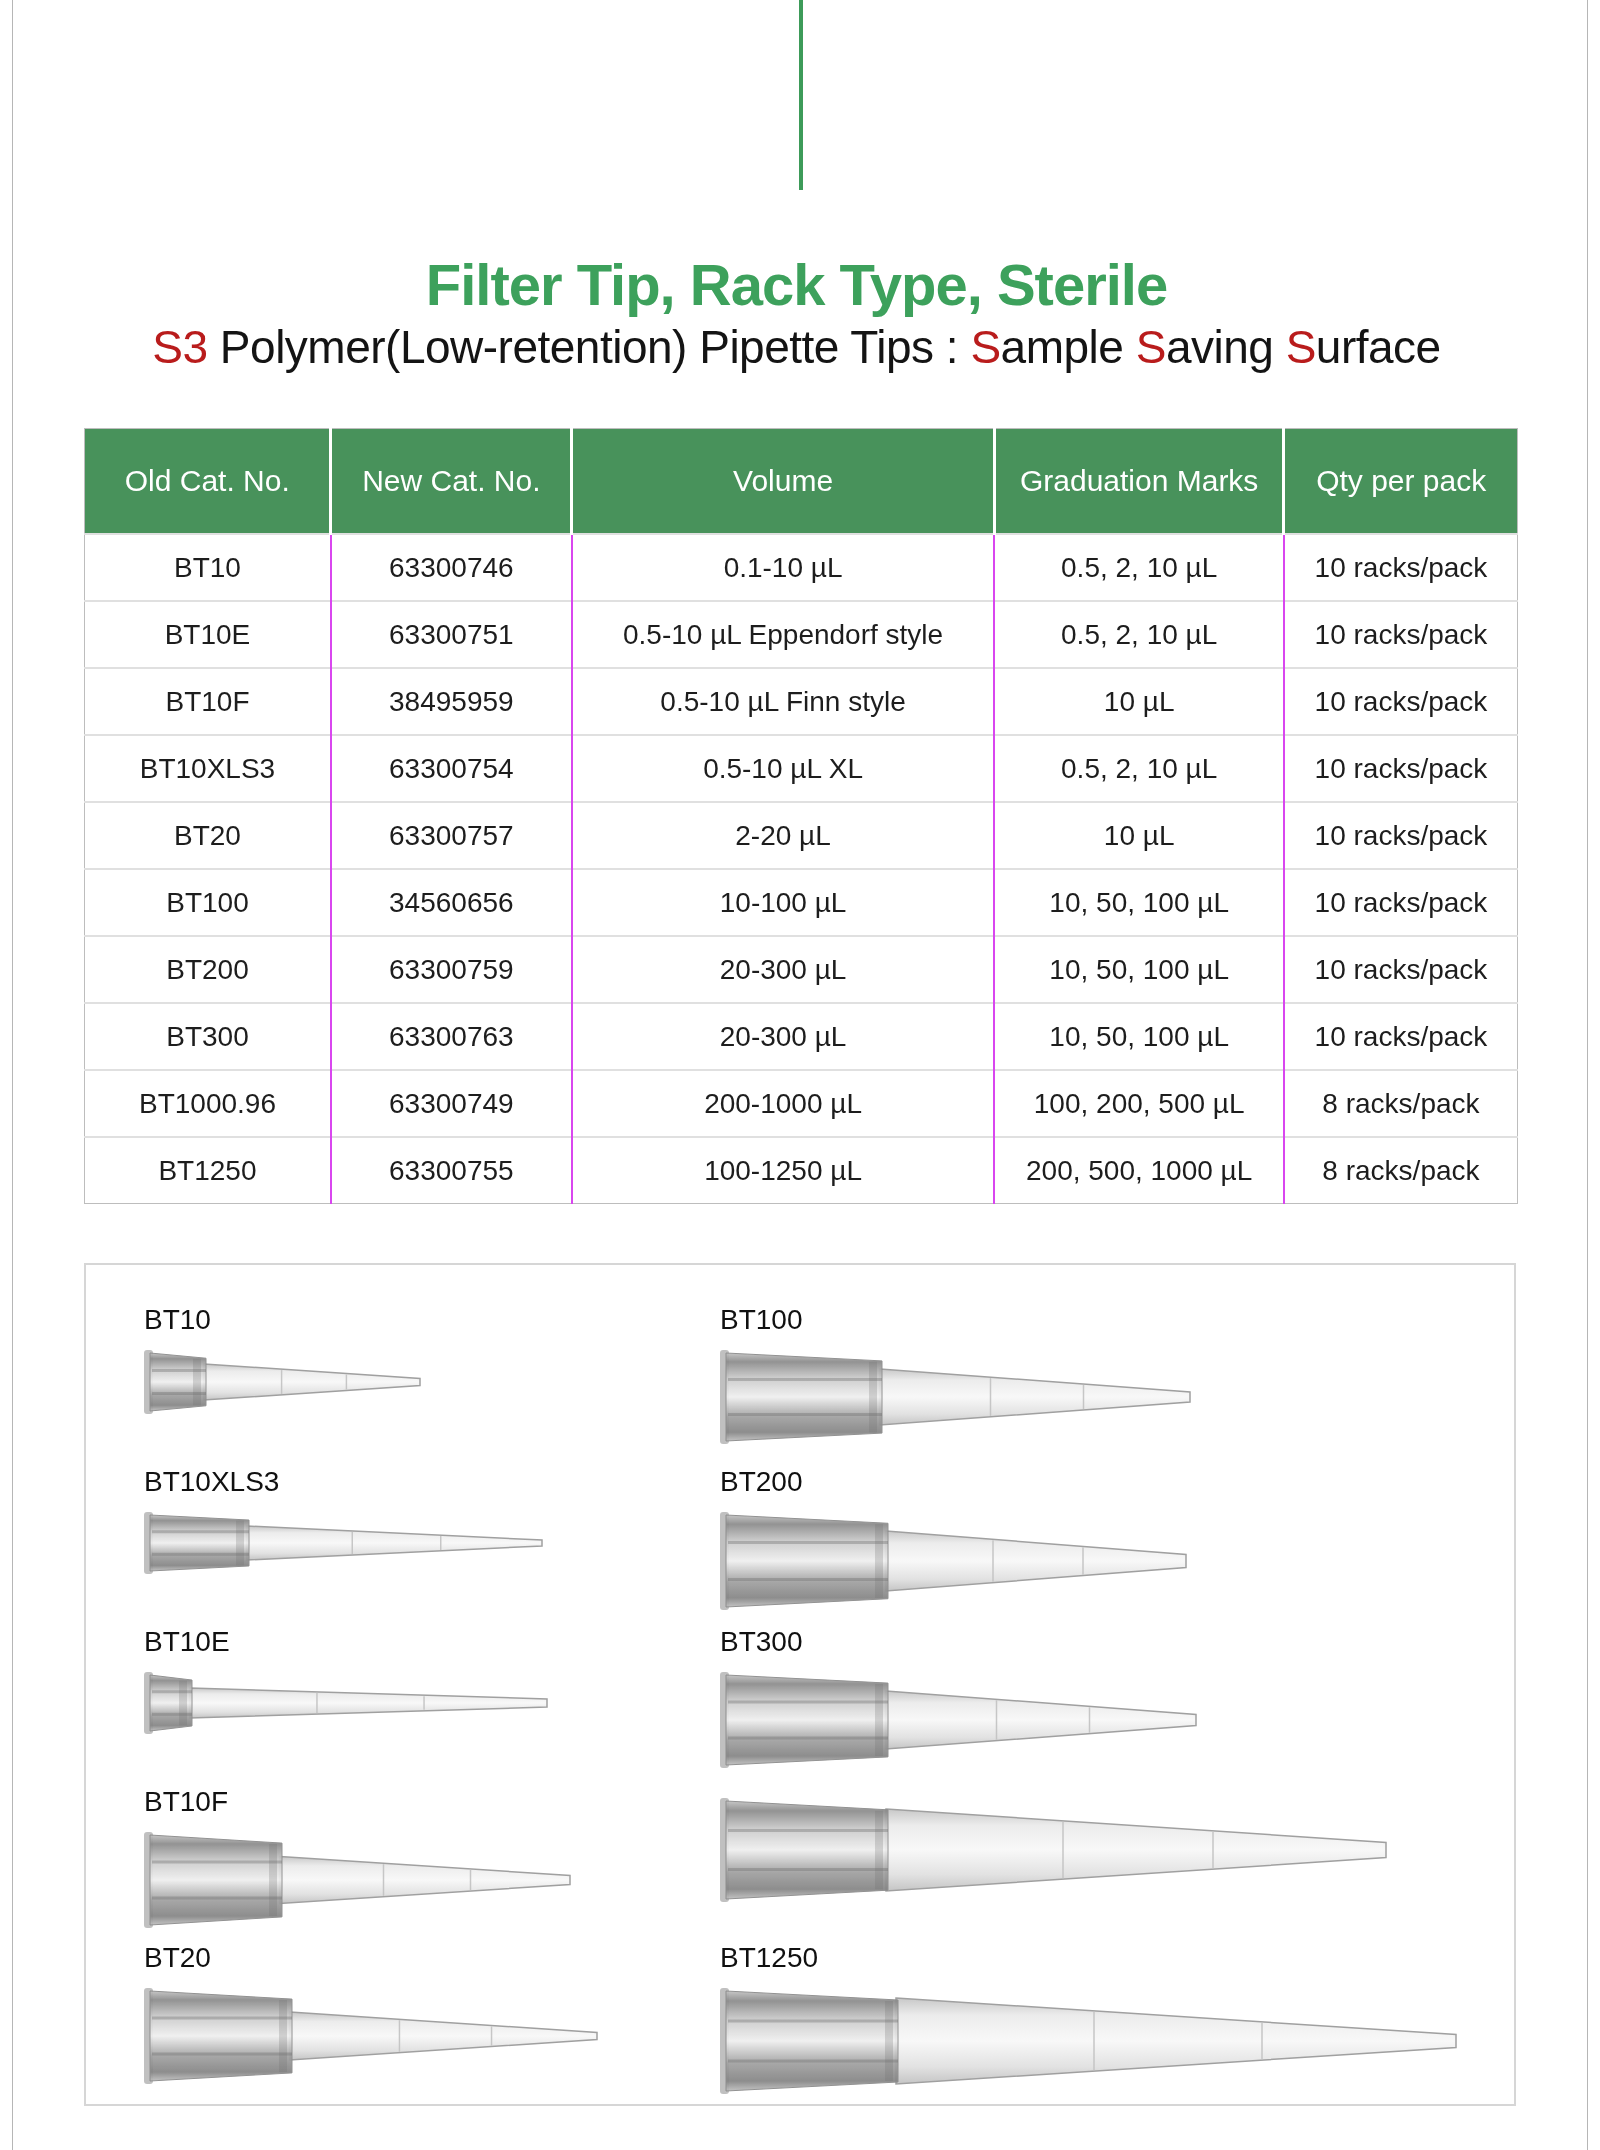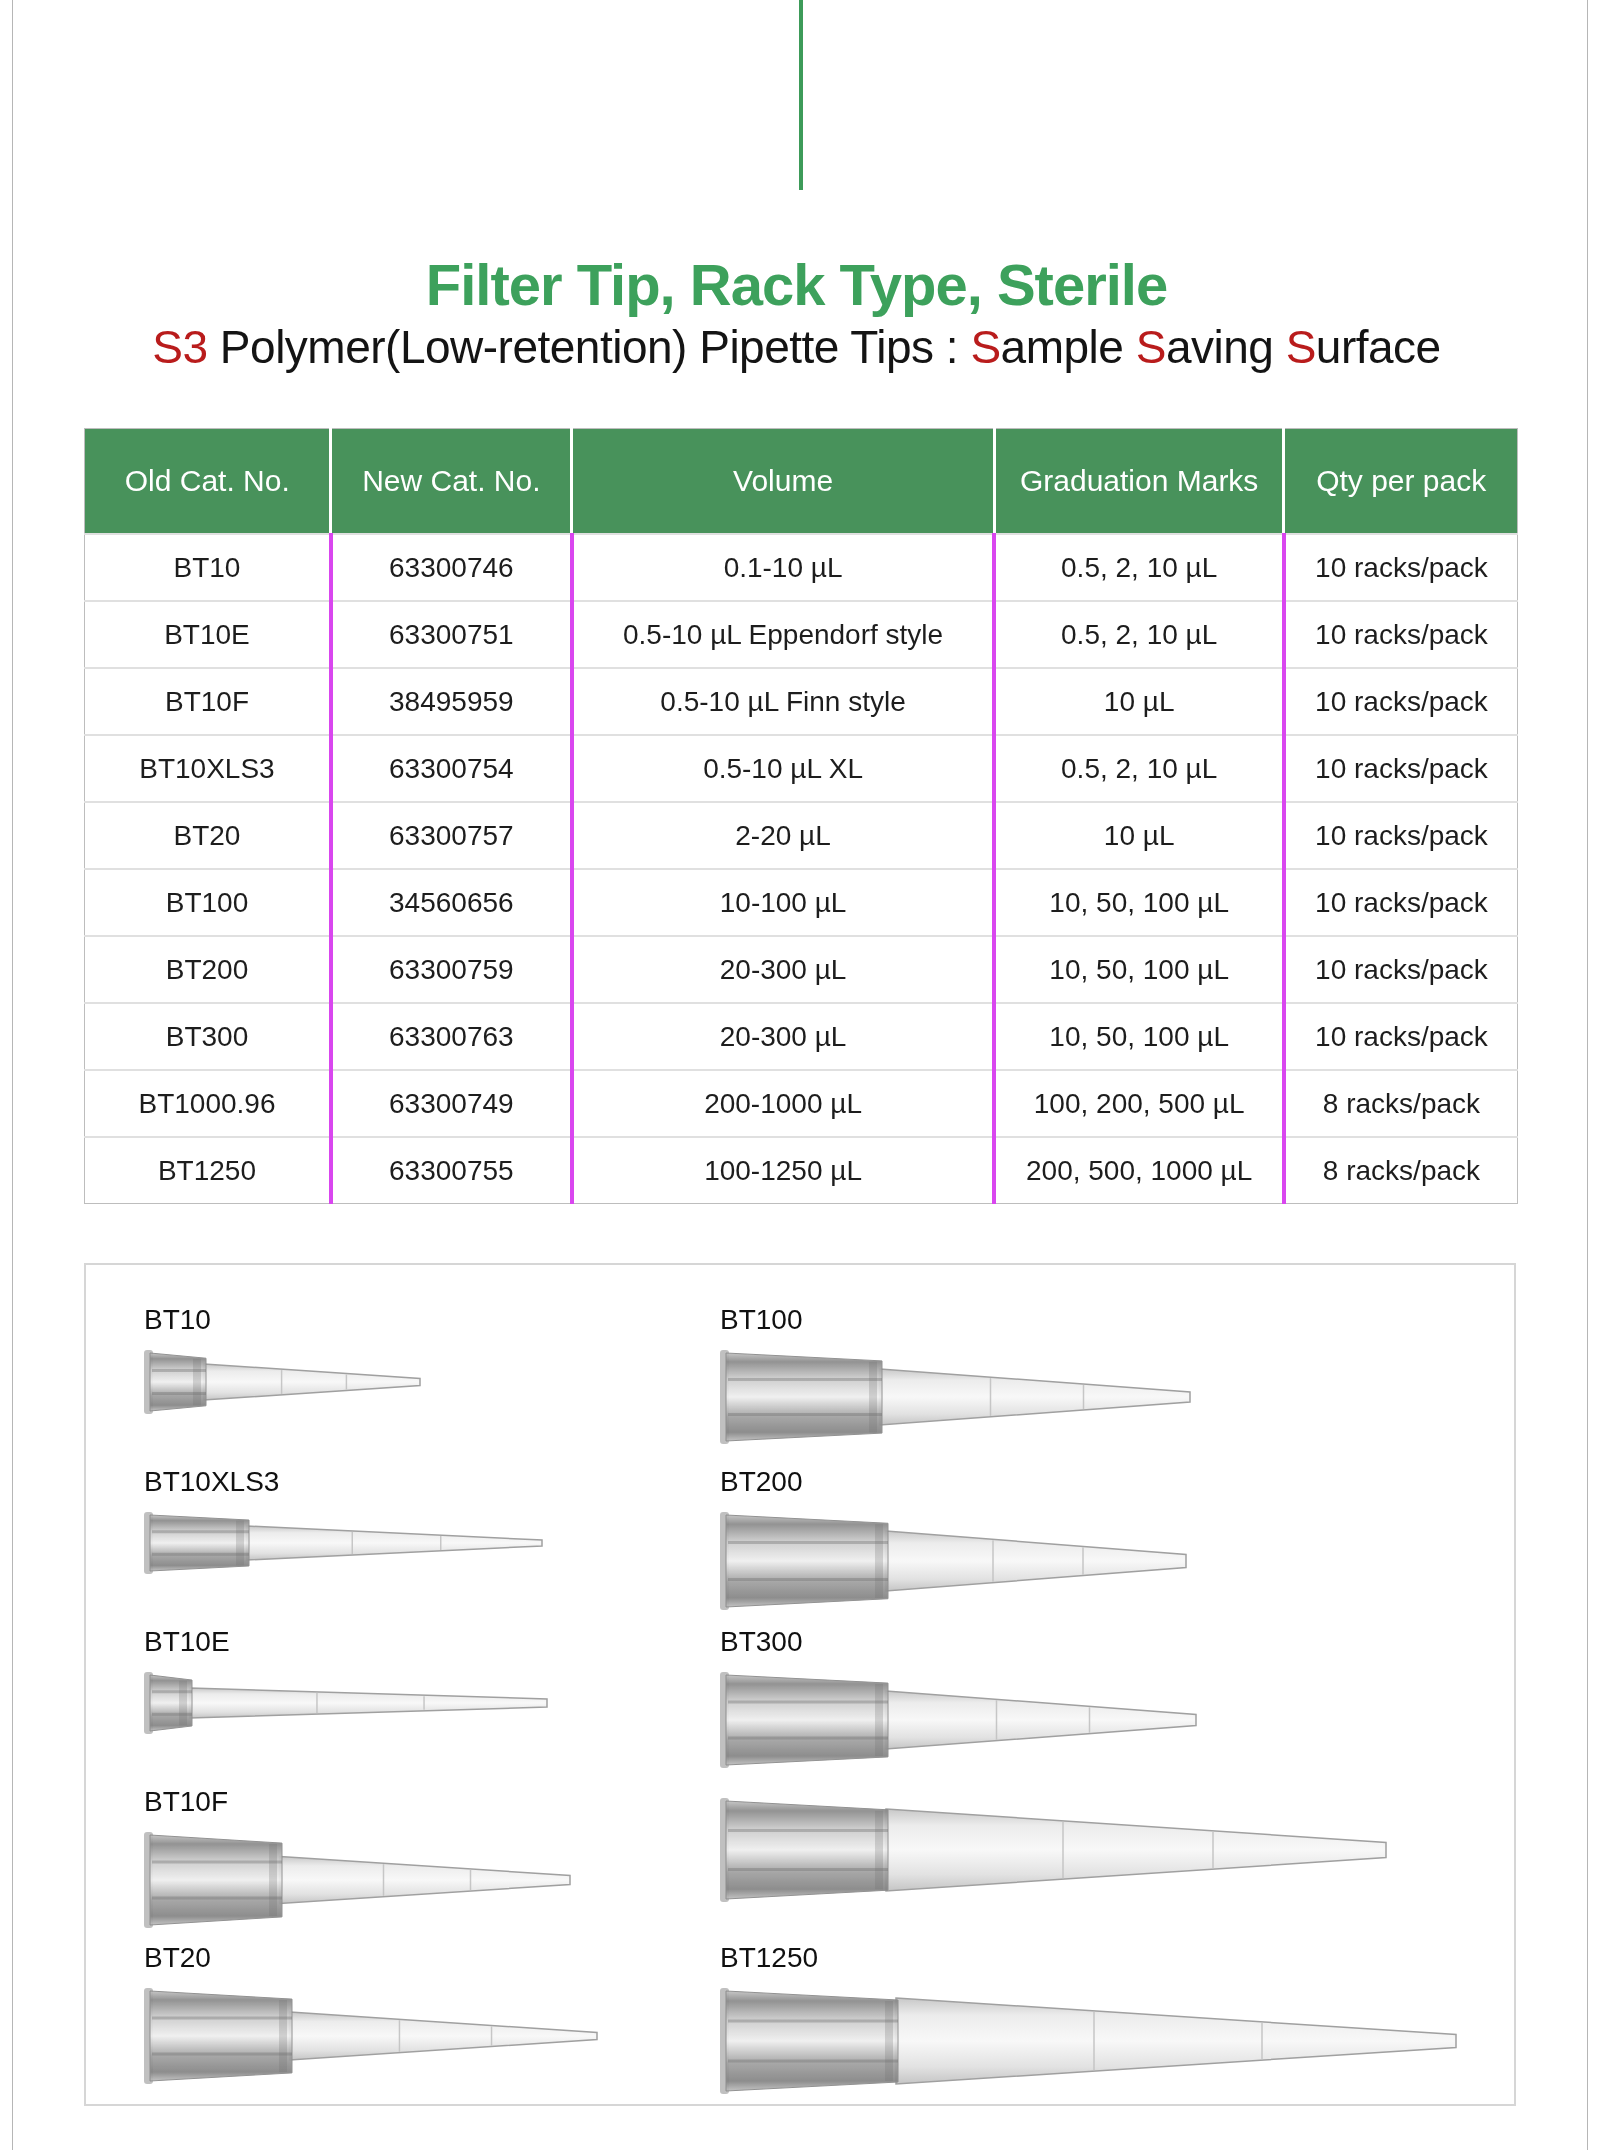--- a/index.html
+++ b/index.html
@@ -14,21 +14,21 @@
   .subtitle{position:absolute;left:0;right:0;top:320px;text-align:center;
             font-size:46px;color:#141414;white-space:nowrap;letter-spacing:-0.5px;}
   .subtitle .g{color:#b91c1c;}
   table.spec{position:absolute;left:84px;top:428px;width:1434px;
              border-collapse:collapse;table-layout:fixed;background:#fff;
              border:1px solid #bdbdbd;}
   table.spec th{background:#48925b;color:#ffffff;font-weight:normal;font-size:30px;
                 height:104px;border-right:3px solid #ffffff;padding:0 0;}
   table.spec th:last-child{border-right:1px solid #bdbdbd;}
   table.spec td{height:65px;text-align:center;font-size:28px;color:#1d1d1d;
-                background:#ffffff;border-left:4px solid #d946ef;
+                background:#ffffff;border-left:2px solid #d946ef;
                 border-top:2px solid #e0e0e0;padding:0 4px;}
   table.spec td:first-child{border-left:none;}
   .figure{position:absolute;left:84px;top:1263px;width:1428px;height:839px;
           border:2px solid #d6d6d6;background:#ffffff;}
   .cell{position:absolute;}
   .cell .lbl{font-size:28px;color:#101010;line-height:34px;}
   .tipwrap{margin-top:10px;line-height:0;}
 </style>
 </head>
 <body>

